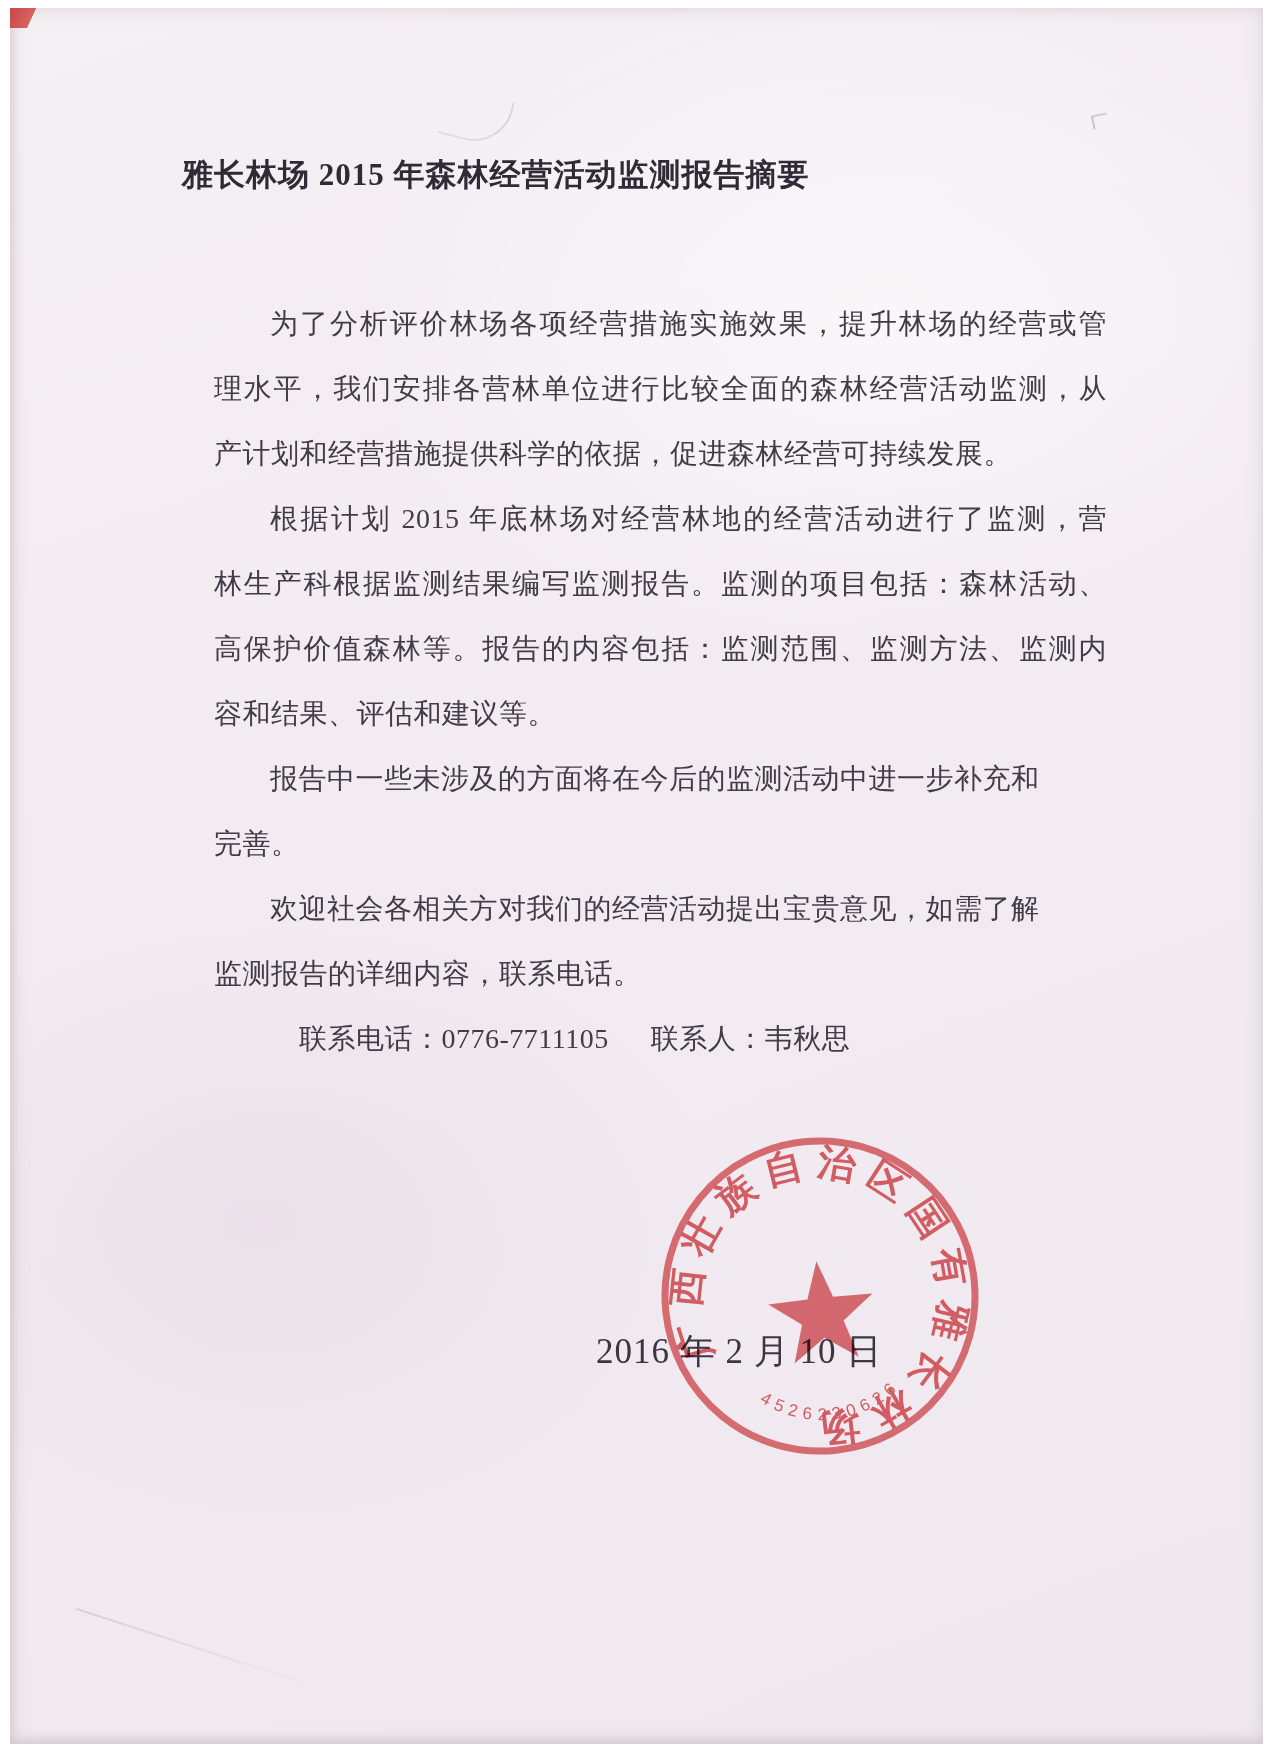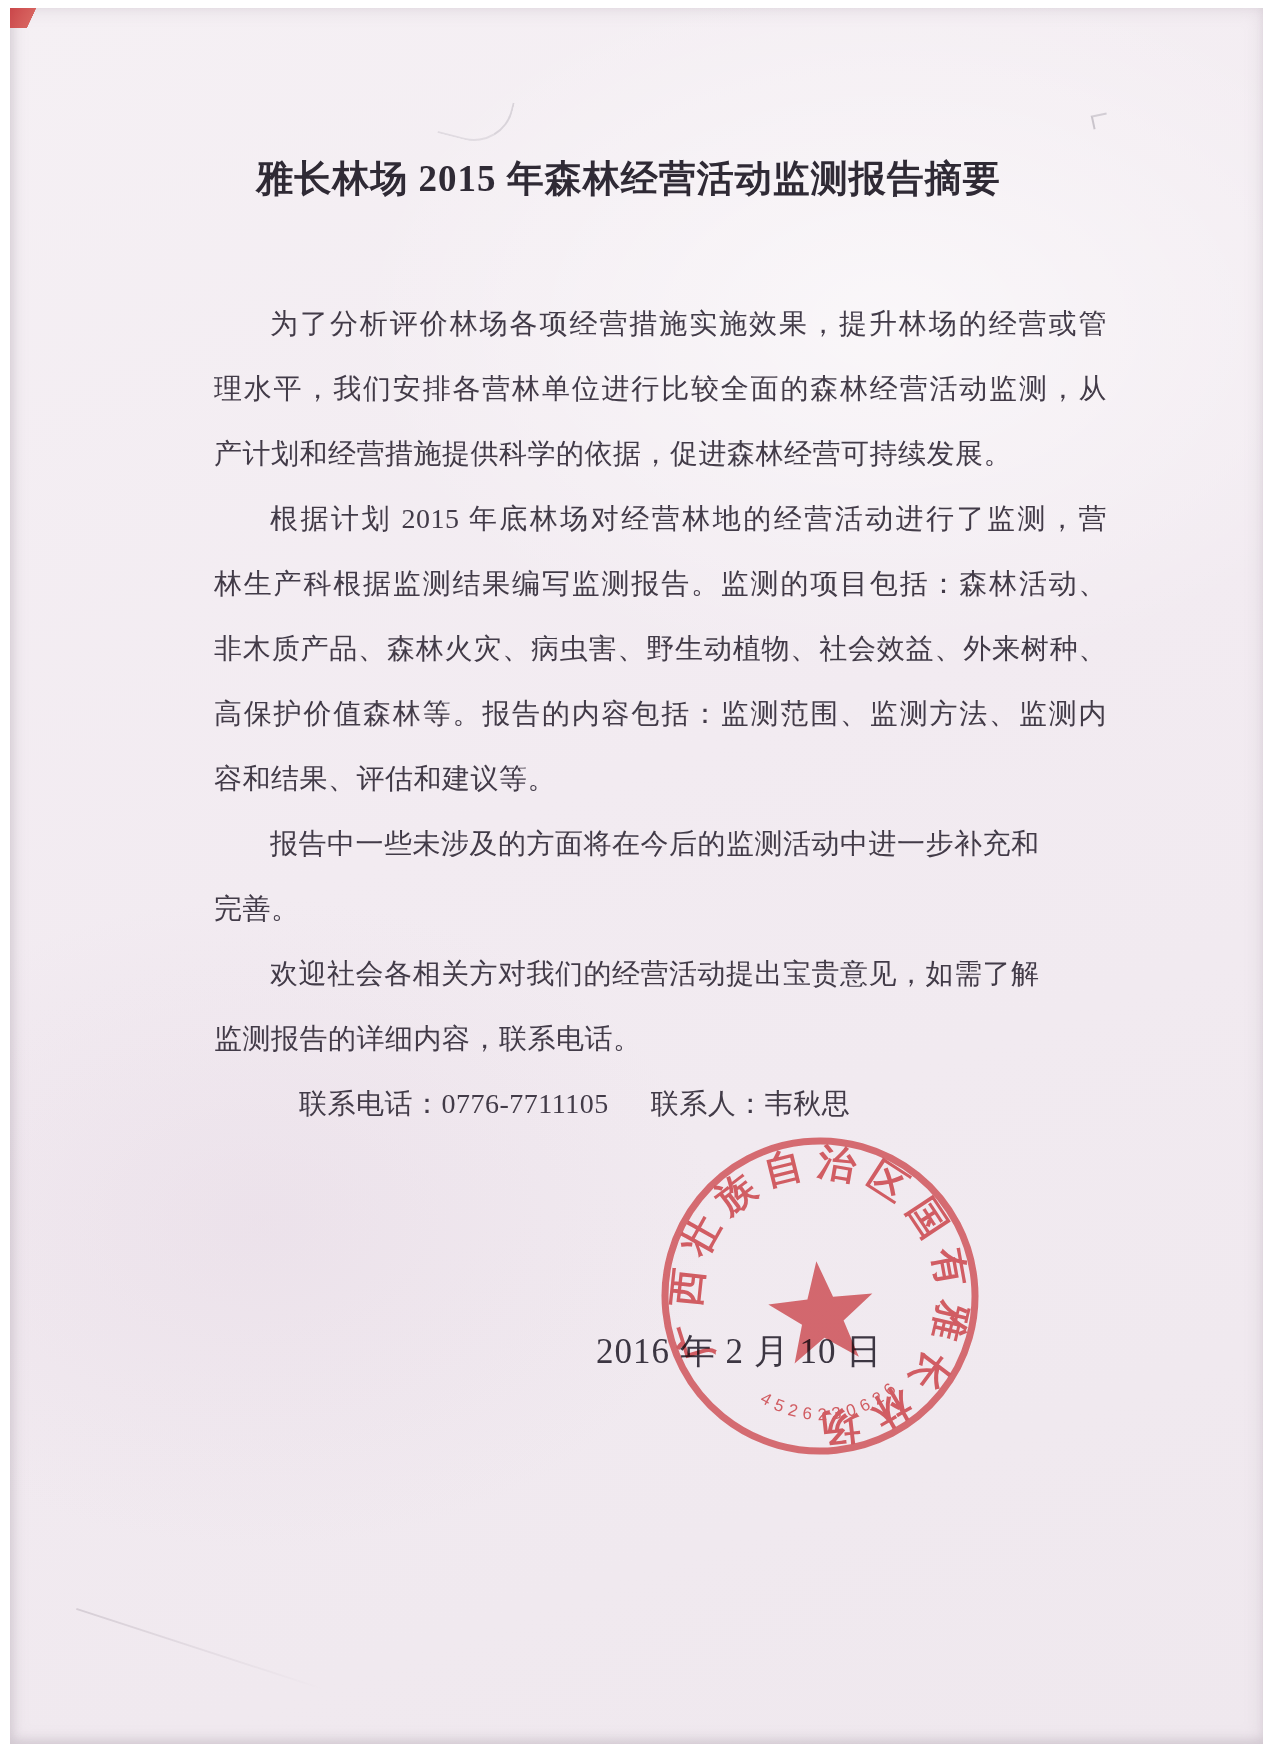--- a/index.html
+++ b/index.html
@@ -38,22 +38,22 @@
     transform:rotate(-12deg);opacity:.6;
   }
   .crease{
     position:absolute;left:60px;top:1640px;width:260px;height:2px;
     background:linear-gradient(90deg,rgba(120,108,122,.22),rgba(120,108,122,0));
     transform:rotate(18deg);
   }
   
   .doc-title{
     position:absolute;left:172px;top:146px;width:893px;
-    margin:0;text-align:center;
-    font-size:37px;font-weight:bold;letter-spacing:1px;
+    margin:0;text-align:left;
+    font-size:31px;font-weight:bold;letter-spacing:1px;
     color:#2f2a35;
   }
   .doc-body{
     position:absolute;left:172px;top:283px;width:893px;
     font-size:28px;color:#423b48;letter-spacing:.5px;margin-left:32px;
   }
   .bline{line-height:65px;height:65px;white-space:nowrap;}
   .bline.fill{white-space:normal;text-align:justify;text-align-last:justify;}
   .bline.ind{padding-left:56px;}
   .bline.ind.fill{padding-left:0;text-indent:56px;}
@@ -86,21 +86,20 @@
   <div class="crease"></div>
 
   <h1 class="doc-title">雅长林场 2015 年森林经营活动监测报告摘要</h1>
 
   <div class="doc-body">
     <div class="bline ind fill">为了分析评价林场各项经营措施实施效果，提升林场的经营或管</div>
     <div class="bline fill">理水平，我们安排各营林单位进行比较全面的森林经营活动监测，从</div>
     <div class="bline">产计划和经营措施提供科学的依据，促进森林经营可持续发展。</div>
     <div class="bline ind fill">根据计划 2015 年底林场对经营林地的经营活动进行了监测，营</div>
     <div class="bline fill">林生产科根据监测结果编写监测报告。监测的项目包括：森林活动、</div>
-    <div class="bline fill">非木质产品、森林火灾、病虫害、野生动植物、社会效益、外来树种、</div>
     <div class="bline fill">高保护价值森林等。报告的内容包括：监测范围、监测方法、监测内</div>
     <div class="bline">容和结果、评估和建议等。</div>
     <div class="bline ind">报告中一些未涉及的方面将在今后的监测活动中进一步补充和</div>
     <div class="bline">完善。</div>
     <div class="bline ind">欢迎社会各相关方对我们的经营活动提出宝贵意见，如需了解</div>
     <div class="bline">监测报告的详细内容，联系电话。</div>
 
     <div class="bline contact">
       <span>联系电话：</span><span>0776-7711105</span><span class="gap"></span><span>联系人：</span><span>韦秋思</span>
     </div>

